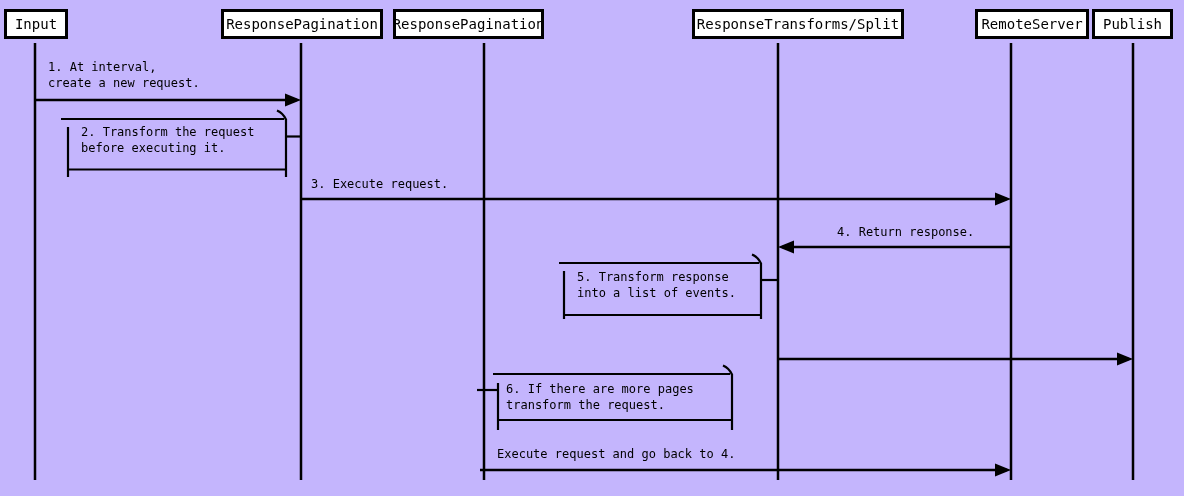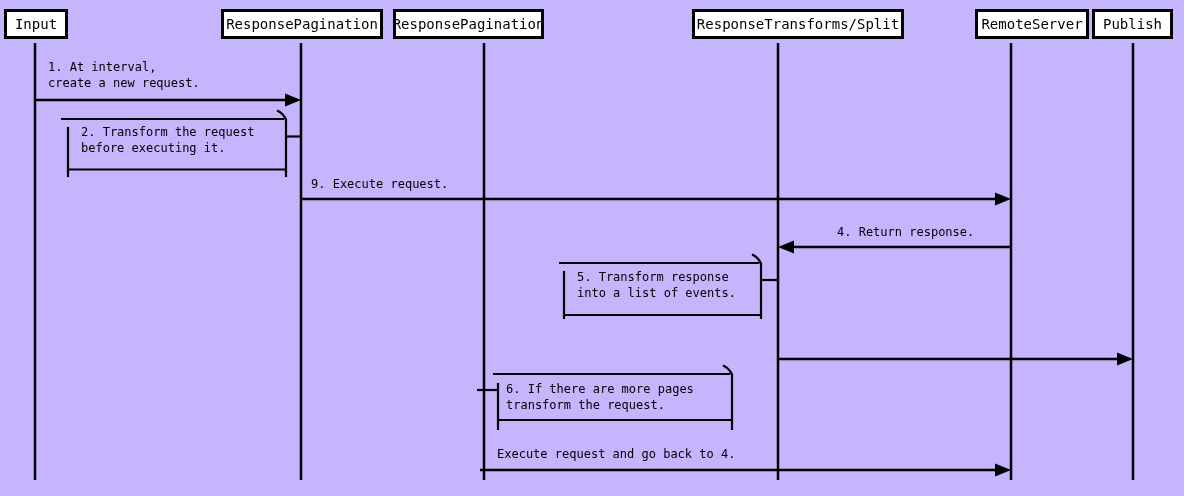--- a/index.html
+++ b/index.html
@@ -107,21 +107,21 @@
   <div class="participant" style="left:221px; width:162px;">ResponsePagination</div>
   <div class="participant" style="left:393px; width:151px;">ResponsePagination</div>
   <div class="participant" style="left:692px; width:212px;">ResponseTransforms/Split</div>
   <div class="participant" style="left:975px; width:114px;">RemoteServer</div>
   <div class="participant" style="left:1092px; width:81px;">Publish</div>
 
   <div class="msg" style="left:48px;  top:59px;">1. At interval,
 create a new request.</div>
   <div class="msg" style="left:81px;  top:124px;">2. Transform the request
 before executing it.</div>
-  <div class="msg" style="left:311px; top:176px;">9. Execute request.</div>
+  <div class="msg" style="left:311px; top:176px;">3. Execute request.</div>
   <div class="msg" style="left:802px; top:224px;margin-left:35px;">4. Return response.</div>
   <div class="msg" style="left:577px; top:269px;">5. Transform response
 into a list of events.</div>
   <div class="msg" style="left:506px; top:381px;">6. If there are more pages
 transform the request.</div>
   <div class="msg" style="left:497px; top:446px;">Execute request and go back to 4.</div>
 
 </div>
 
 </body></html>

